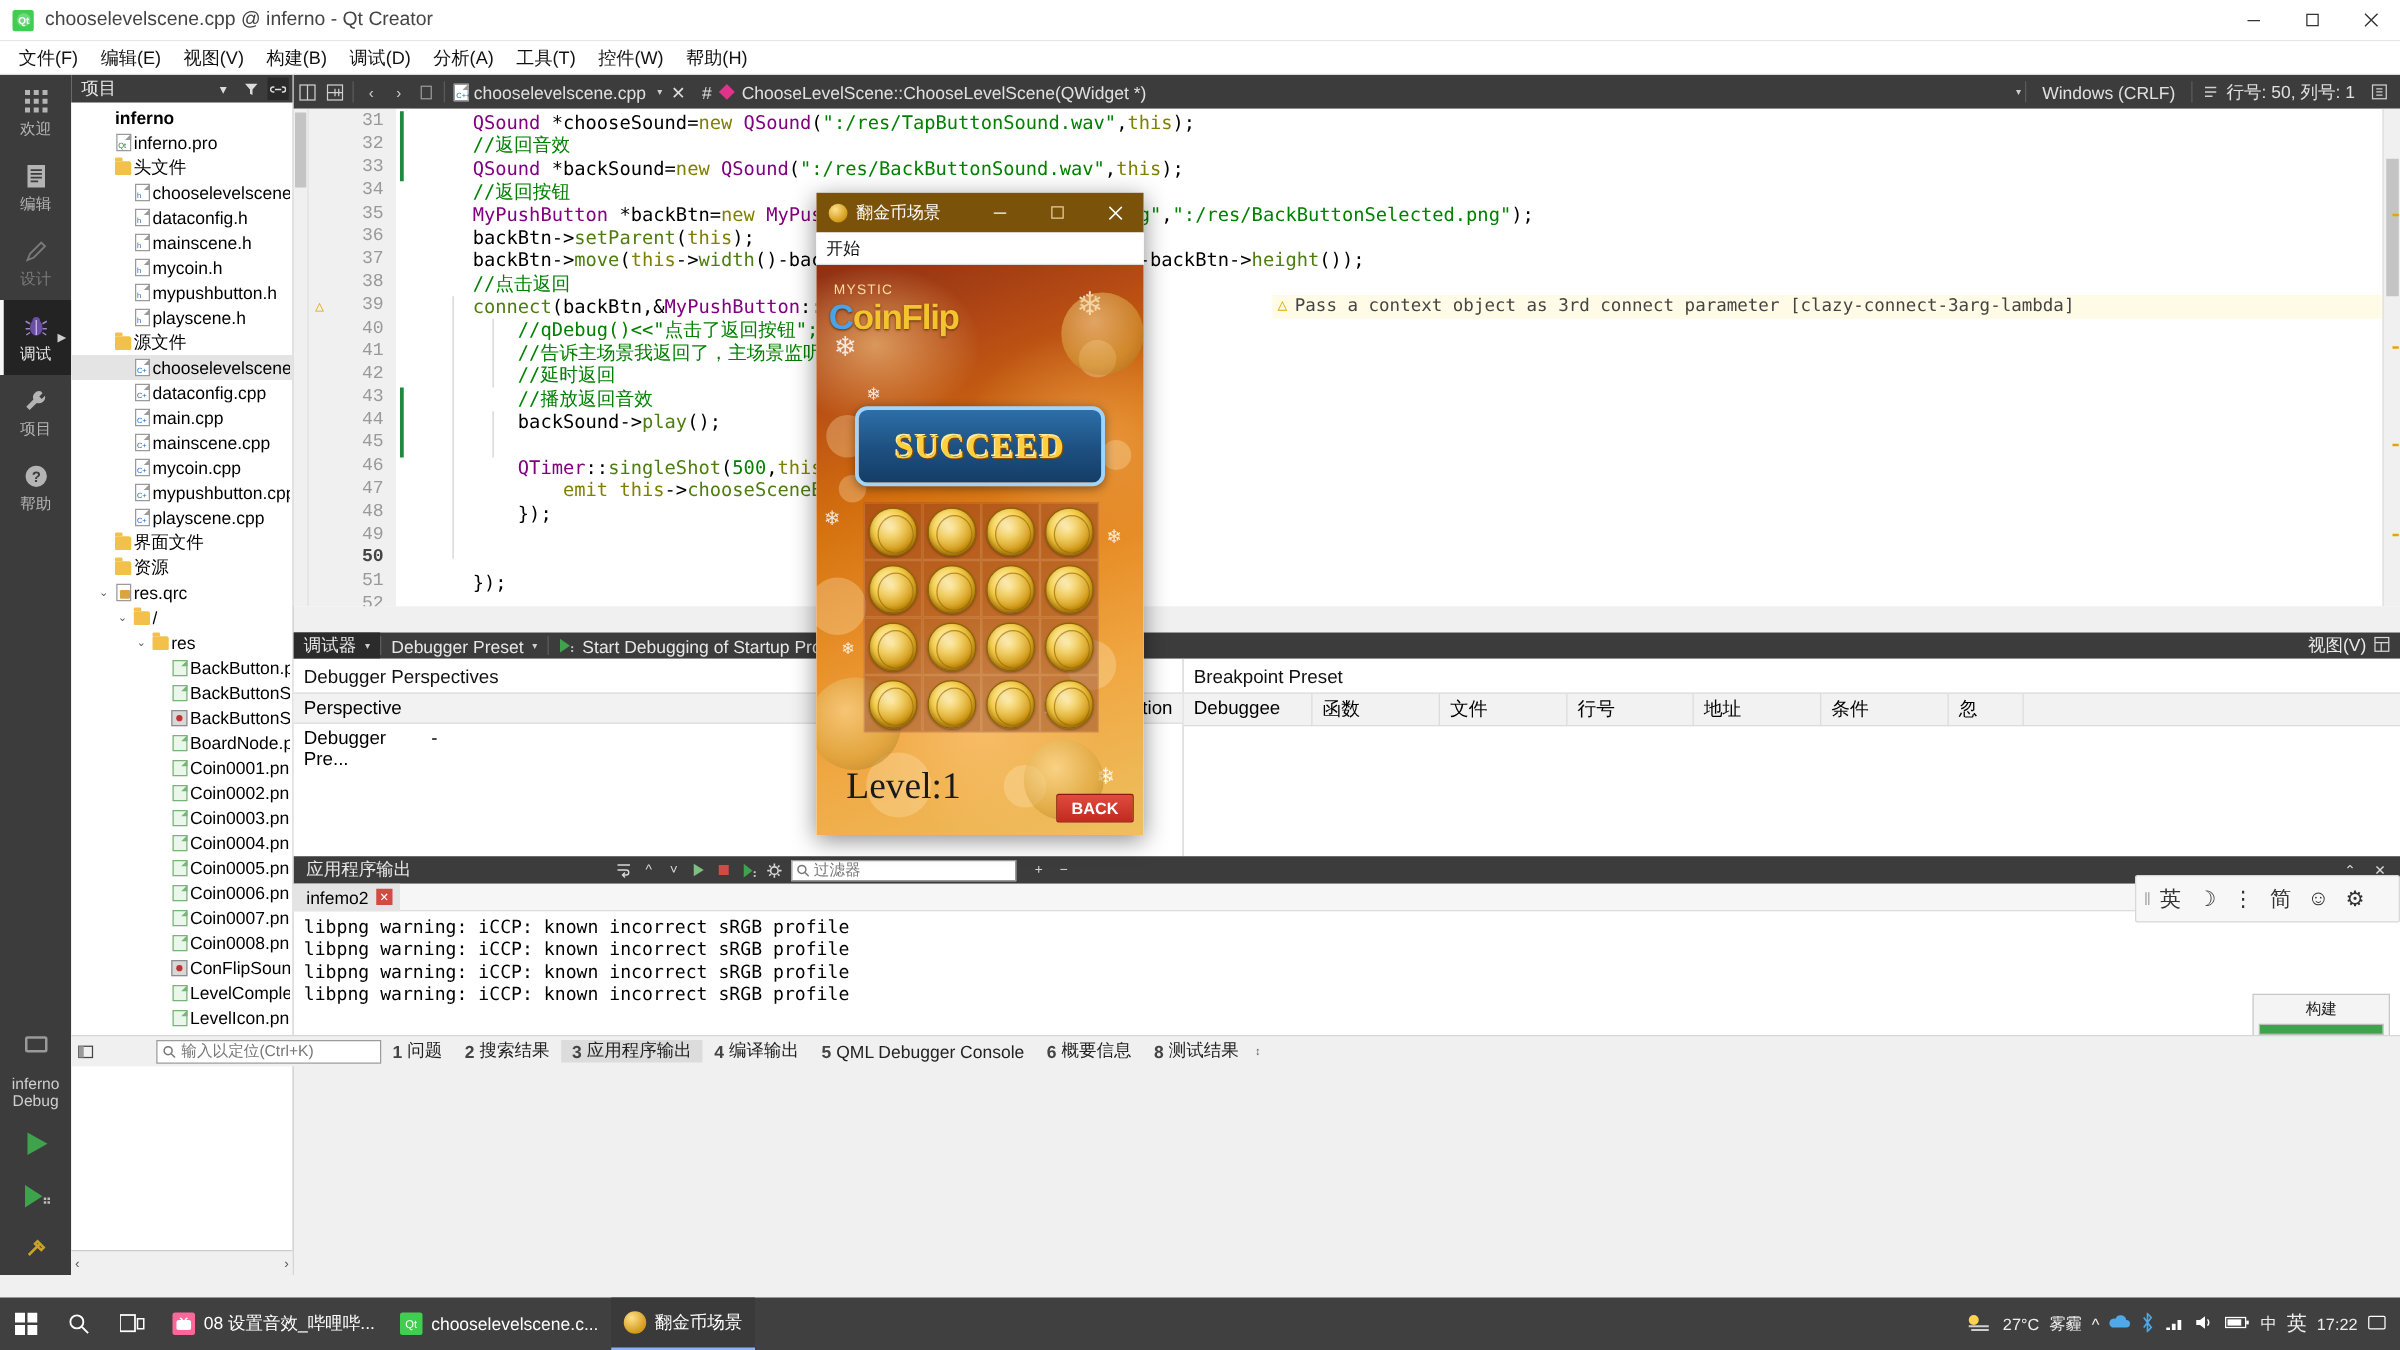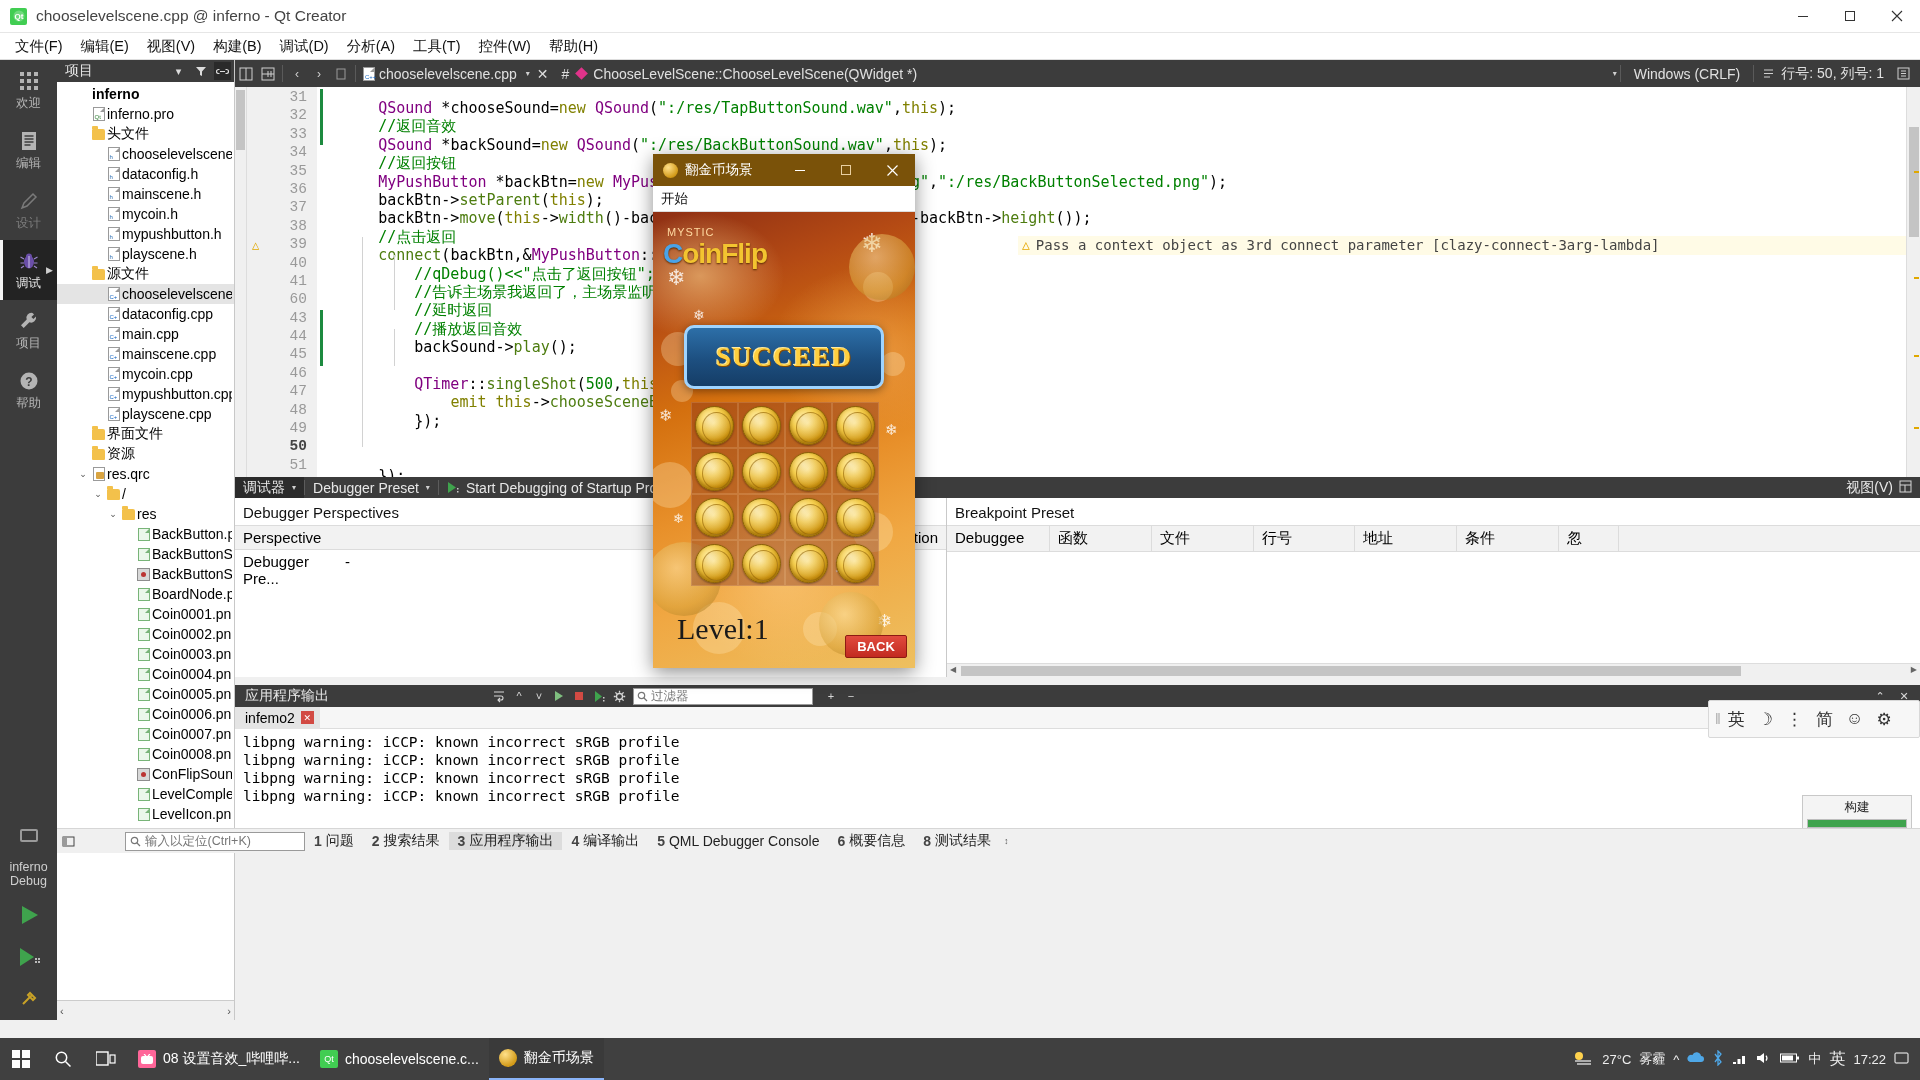--- a/index.html
+++ b/index.html
@@ -128,21 +128,21 @@
     padding-top:2px;
   }
   .ed-gutter .gl { height:18.4px; text-align:right; padding-right:10px; position:relative;}
   .ed-gutter .gl.cur { color:#444; font-weight:bold; }
   .ed-gutter .warnmark { position:absolute; left:5px; top:2px; color:#e0a800; font-size:12px; }
   .ed-gutter .fold { position:absolute; right:-9px; top:4px; color:#666; font-size:8px; }
   .ed-markcol { width:11px; background:#fff; position:relative; flex:0 0 11px;}
   .ed-markcol .greenbar { position:absolute; left:3px; width:3px; background:#1d8a3f; }
   .ed-code {
     flex:1; position:relative; font-family:"DejaVu Sans Mono", monospace;
-    font-size:15px; padding-top:12px; white-space:pre; overflow:hidden; line-height:18.4px;
+    font-size:15px; padding-top:2px; white-space:pre; overflow:hidden; line-height:18.4px;
   }
   .ed-code .cl { height:18.4px; padding-left:14px; }
   .ed-code .indent-guide { position:absolute; width:1px; background:#d2d2d2; }
   .kw  { color:#808000; }
   .typ { color:#800080; }
   .str { color:#008000; }
   .cmt { color:#008000; }
   .num { color:#008000; }
   .fn  { color:#4d7c0f; }
   .op  { color:#000; }
@@ -154,21 +154,21 @@
     font-size:14px; color:#444; padding-left:4px;
   }
   .warn-tri { color:#e6a700; margin-right:6px; font-size:13px;}
 
   
   .ed-rscroll { position:absolute; right:0; top:0; width:14px; height:100%; background:#f0f0f0; border-left:1px solid #ddd;}
   .ed-rscroll .thumb { position:absolute; left:2px; top:40px; width:10px; height:110px; background:#c4c4c4; }
   .ed-rscroll .tick { position:absolute; right:1px; width:5px; height:2px; background:#e0a800;}
 
   
-  .dbgpanel { position:absolute; left:235px; top:477px; width:1685px; height:200px; background:#fff; }
+  .dbgpanel { position:absolute; left:235px; top:506px; width:1685px; height:200px; background:#fff; }
   .dbgbar { height:21px; background:#3c3c3c; color:#e8e8e8; display:flex; align-items:center; font-size:14px;}
   .dbgbar .sect { padding:0 8px; display:flex; align-items:center; height:21px;}
   .dbgbar .sect.hl { background:#2b2b2b; }
   .dbgbar .vsep { width:1px; height:15px; background:#5c5c5c; }
   .dbg-caret { font-size:8px; margin-left:7px; color:#cfcfcf;}
   .dbgbody { display:flex; height:179px; }
   .dbgleft { width:712px; border-right:1px solid #c9c9c9; background:#fff; display:flex; flex-direction:column;}
   .dbgright { flex:1; background:#fff; display:flex; flex-direction:column;}
   .pane-title { font-size:15px; padding:6px 8px 4px 8px; color:#111;}
   .persp-table { font-size:15px; }
@@ -873,21 +873,21 @@
         <div class="gl">32</div>
         <div class="gl">33</div>
         <div class="gl">34</div>
         <div class="gl">35</div>
         <div class="gl">36</div>
         <div class="gl">37</div>
         <div class="gl">38</div>
         <div class="gl"><span class="warnmark">△</span>39<span class="fold">▼</span></div>
         <div class="gl">40</div>
         <div class="gl">41</div>
-        <div class="gl">60</div>
+        <div class="gl">42</div>
         <div class="gl">43</div>
         <div class="gl">44</div>
         <div class="gl">45</div>
         <div class="gl">46<span class="fold">▼</span></div>
         <div class="gl">47</div>
         <div class="gl">48</div>
         <div class="gl">49</div>
         <div class="gl cur">50</div>
         <div class="gl">51</div>
         <div class="gl">52</div>

